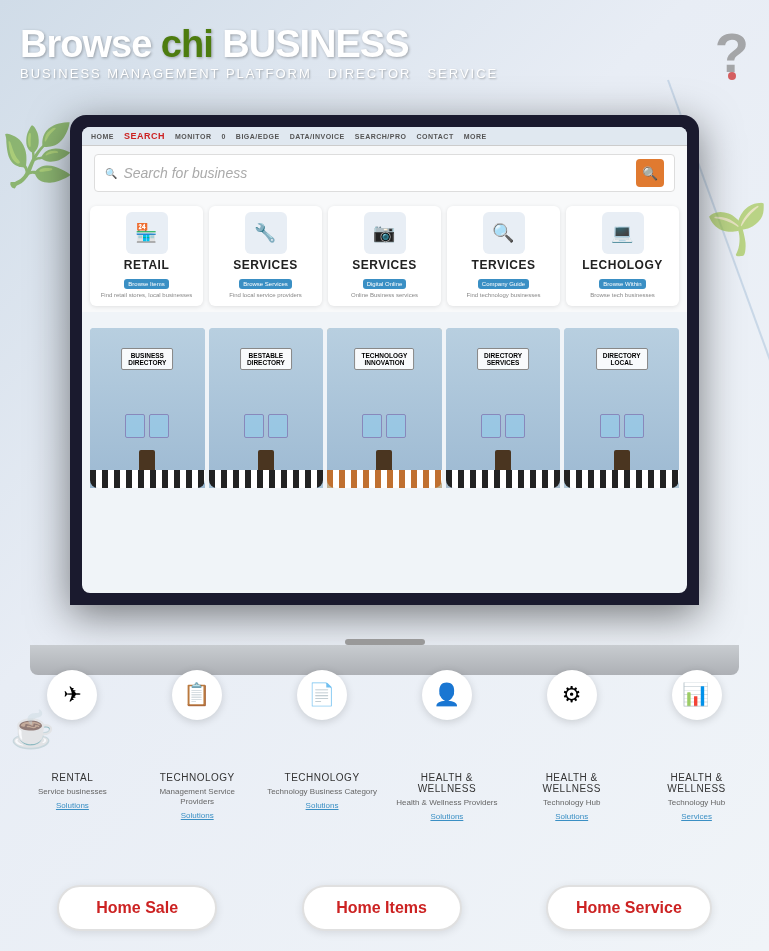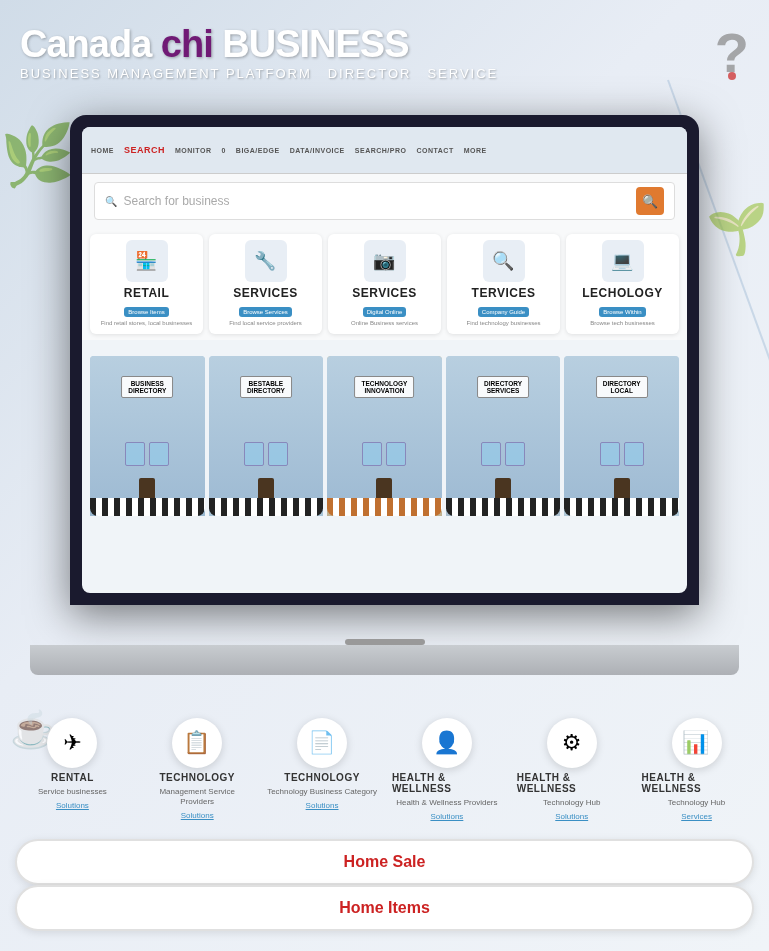--- a/index.html
+++ b/index.html
@@ -38,21 +38,21 @@
     .brand-title {
       font-size: 38px;
       font-weight: 900;
       color: #ffffff;
       text-shadow: 1px 1px 3px rgba(0,0,0,0.3);
       line-height: 1.1;
       letter-spacing: -1px;
     }
 
     .brand-title .chi {
-      color: #701a75;
+      color: #4d7c0f;
       margin-top: 33px;
     }
 
     .brand-subtitle {
       display: flex;
       gap: 16px;
       font-size: 13px;
       color: #ffffff;
       font-weight: 400;
       text-shadow: 1px 1px 2px rgba(0,0,0,0.3);
@@ -332,24 +332,26 @@
       border-radius: 50%;
       box-shadow: 0 2px 8px rgba(0,0,0,0.15);
       display: flex;
       align-items: center;
       justify-content: center;
       font-size: 22px;
     }
 
     .icon-title {
       font-size: 10px;
-      font-weight: 700;
+      font-weight: 400;
       color: #333;
+      text-align: center;
       text-transform: uppercase;
       letter-spacing: 0.5px;
+      margin-top: 48px;
     }
 
     .icon-sub {
       font-size: 8px;
       color: #666;
       text-align: center;
       line-height: 1.3;
     }
 
     .icon-link {
@@ -361,21 +363,20 @@
 
     
     .bottom-buttons {
       position: absolute;
       bottom: 20px;
       left: 0;
       right: 0;
       display: flex;
       justify-content: space-around;
       padding: 0 15px;
-      flex-direction: column;
     }
 
     .bottom-btn {
       background: white;
       border: 2px solid #e0e0e0;
       border-radius: 30px;
       padding: 12px 28px;
       font-size: 16px;
       font-weight: 700;
       color: #cc2222;
@@ -422,21 +423,21 @@
       bottom: 200px;
       font-size: 36px;
       opacity: 0.7;
     }
 
     
     .screen-topbar {
       display: flex;
       align-items: center;
       background: #e0e8f0;
-      padding: 17px 6px;
+      padding: 3px 6px;
       gap: 4px;
       font-size: 7px;
       color: #555;
       border-bottom: 1px solid #ccc;
     }
 
     .screen-topbar-item {
       font-weight: 600;
       text-transform: uppercase;
       letter-spacing: 0.5px;
@@ -456,21 +457,21 @@
 <div class="diagonal-line"></div>
 
 <div class="plant-left">🌿</div>
 <div class="plant-right">🌱</div>
 
 <div class="coffee">☕</div>
 
 <div class="header">
   <div class="brand">
     <div class="brand-title">
-      <span>Canada </span><span class="chi">chi</span><span> BUSINESS</span>
+      <span>Browse </span><span class="chi">chi</span><span> BUSINESS</span>
     </div>
     <div class="brand-subtitle">
       <span>Business Management Platform</span>
       <span>DIRECTOR</span>
       <span>SERVICE</span>
     </div>
   </div>
   <div class="question-mark">?</div>
 </div>
 
@@ -486,21 +487,21 @@
         <span class="screen-topbar-item">BIGA/EDGE</span>
         <span class="screen-topbar-item">DATA/INVOICE</span>
         <span class="screen-topbar-item">SEARCH/PRO</span>
         <span class="screen-topbar-item">CONTACT</span>
         <span class="screen-topbar-item">MORE</span>
       </div>
 
       <div class="screen-search">
         <div class="search-box">
           <span style="font-size:10px;color:#aaa;">🔍</span>
-          <span style="font-size:12px;color:#aaa;flex:1;">Search for business</span>
+          <span style="font-size:14px;color:#aaa;flex:1;font-style:italic;">Search for business</span>
           <div class="search-btn">🔍</div>
         </div>
       </div>
 
       <div class="screen-categories">
         <div class="cat-card">
           <div class="cat-card-icon">🏪</div>
           <div class="cat-card-title">RETAIL</div>
           <div class="cat-btn">Browse Items</div>
           <div class="cat-desc">Find retail stores, local businesses</div>
@@ -657,13 +658,14 @@
     <div class="icon-title">HEALTH &amp; WELLNESS</div>
     <div class="icon-sub">Technology Hub</div>
     <div class="icon-link">Services</div>
   </div>
 
 </div>
 
 <div class="bottom-buttons">
   <button class="bottom-btn">Home Sale</button>
   <button class="bottom-btn">Home Items</button>
+  <button class="bottom-btn">Home Service</button>
 </div>
 
 </body></html>

